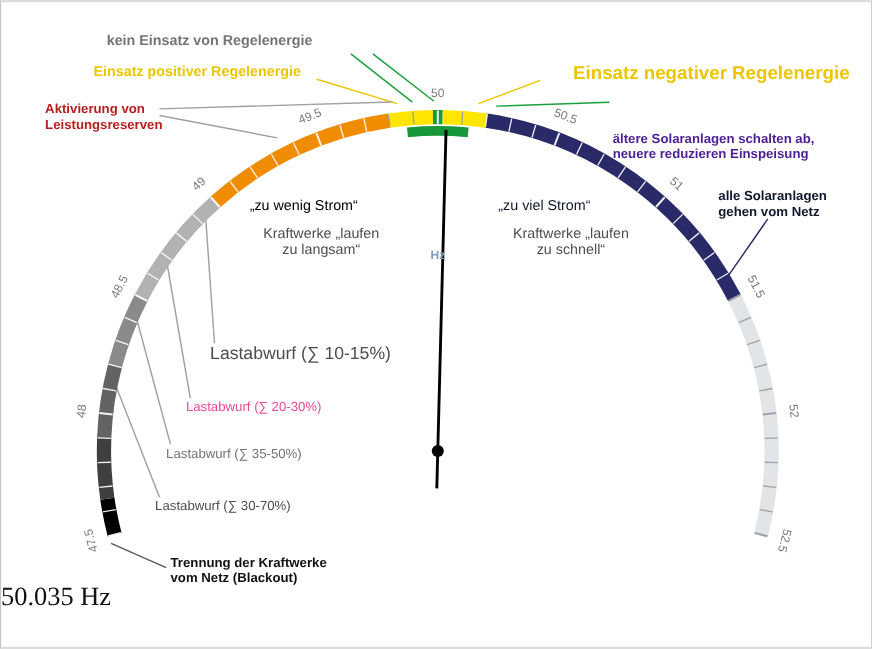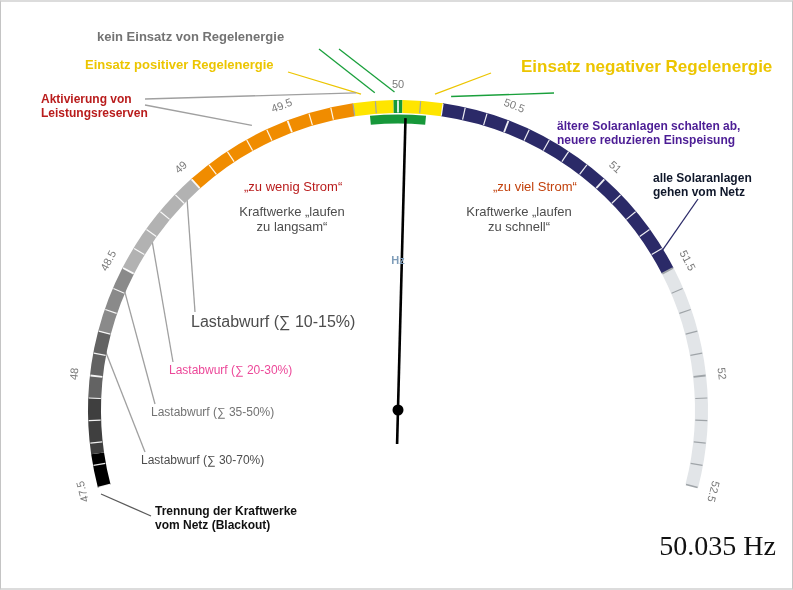--- a/index.html
+++ b/index.html
@@ -16,32 +16,32 @@
   }
   svg#gauge-svg{position:absolute;left:0;top:0;}
   .lbl{position:absolute;white-space:pre-line;line-height:1.18;}
   .kein      {left:96px;  top:27px;  color:#737373; font-weight:bold; font-size:13px;}
   .pos       {left:84px;  top:55px;  color:#ecc500; font-weight:bold; font-size:13px;}
   .neg       {left:492px; top:55px;  color:#ecc500; font-weight:bold; font-size:17px;margin-left:28px;}
   .aktiv     {left:40px;  top:90px;  color:#b91c1c; font-weight:bold; font-size:12px;}
   .aeltere   {left:556px; top:81px;  color:#4c1d95; font-weight:bold; font-size:12px;margin-top:36px;}
   .alle      {left:652px; top:169px; color:#0f172a; font-weight:bold; font-size:12px;}
   .normaler  {left:322px; top:139px; color:#1aa03c; font-weight:bold; font-size:14px;}
-  .zuwenig   {left:243px; top:177px; color:#b91c1c; font-size:13px;}
+  .zuwenig   {left:226px; top:177px; color:#000000; font-size:13px;}
   .kwlangsam {left:216px; top:202px; color:#4d4d4d; font-size:13px; width:150px; text-align:center;}
-  .zuviel    {left:452px; top:177px; color:#c2410c; font-size:13px;margin-left:40px;}
+  .zuviel    {left:452px; top:177px; color:#0f172a; font-size:13px;}
   .kwschnell {left:443px; top:202px; color:#4d4d4d; font-size:13px; width:150px; text-align:center;}
-  .hz        {left:377px; top:224px; color:#7f9db9; font-weight:bold; font-size:11px; width:40px; text-align:center;margin-top:28px;}
+  .hz        {left:377px; top:224px; color:#7f9db9; font-weight:bold; font-size:11px; width:40px; text-align:center;}
   .la1       {left:190px; top:311px; color:#4d4d4d; font-size:16px;}
   .la2       {left:168px; top:361px; color:#ec4899; font-size:12px;}
   .la3       {left:150px; top:403px; color:#737373; font-size:12px;}
   .la4       {left:140px; top:451px; color:#4d4d4d; font-size:12px;}
   .trennung  {left:154px; top:502px; color:#111;    font-weight:bold; font-size:12px;}
-  .reading   {left:0; right:16px; top:527px; text-align:right; color:#111;
-              font-family:"Liberation Serif",serif; font-size:28px;}
+  .reading   {left:0; right:16px; top:527px; text-align:left; color:#111;
+              font-family:"Liberation Serif",serif; font-size:24px;}
   .ticklab{font-family:"Liberation Sans",sans-serif; font-size:11px; fill:#7a7a7a;}
 </style>
 </head>
 <body>
 
 <div class="frame">
 
   <svg id="gauge-svg" width="793" height="590" viewBox="0 0 793 590">
       <g>
         <line x1="318" y1="47" x2="373.8" y2="90.8" stroke="#1aa03c" stroke-width="1.3"></line>

